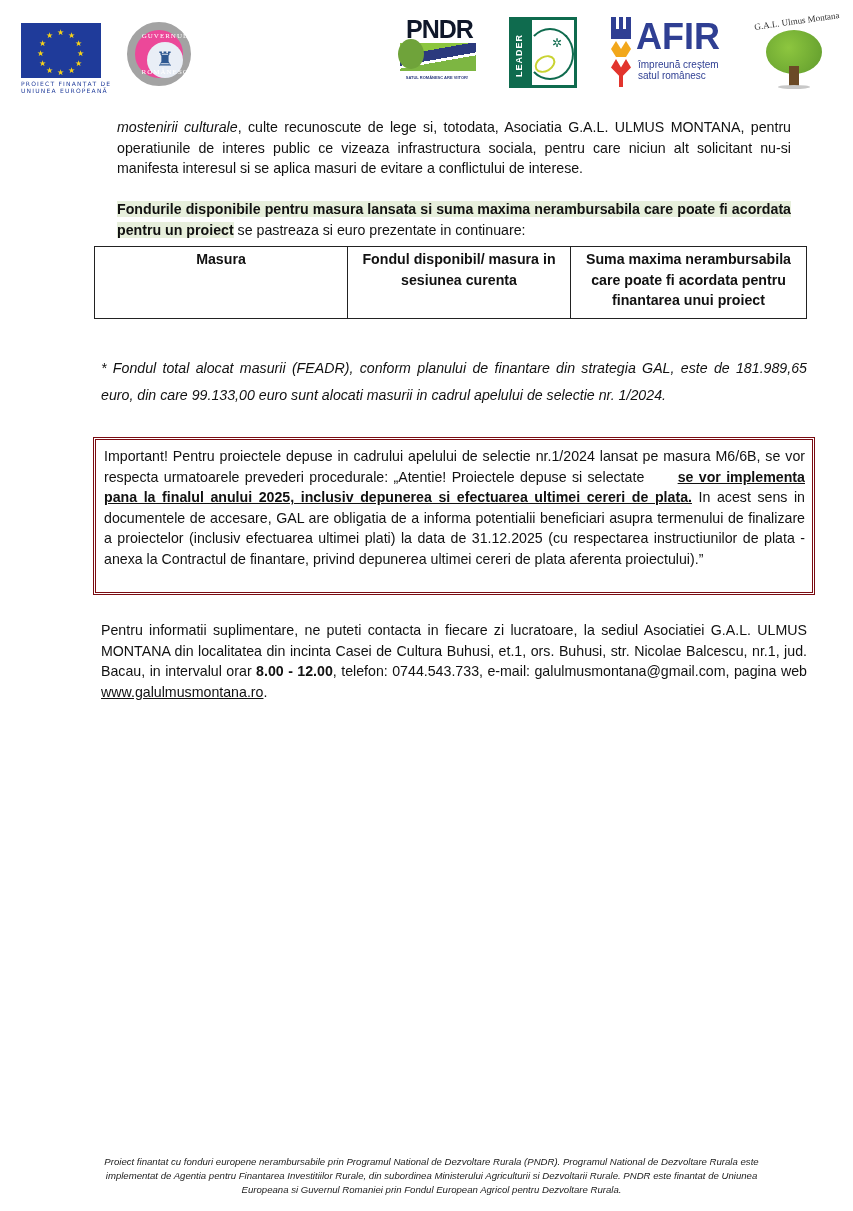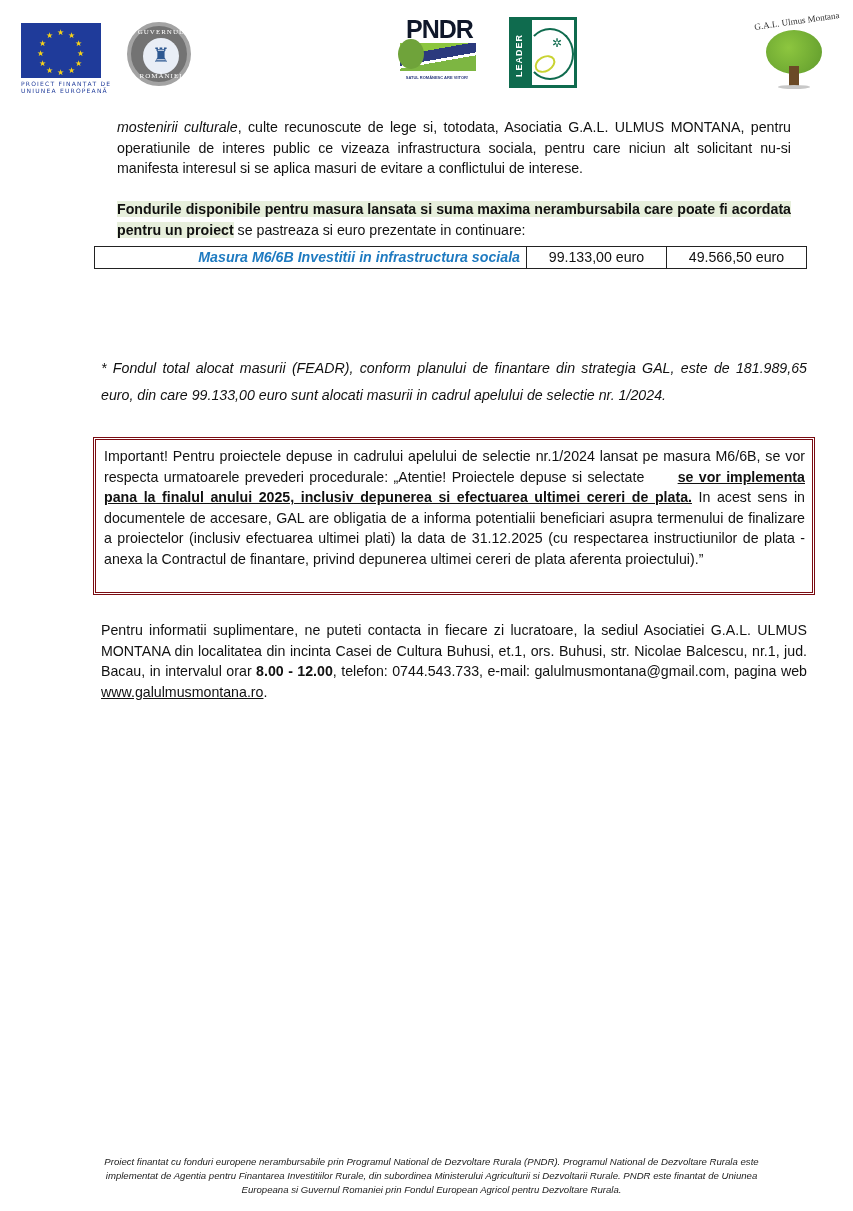--- a/index.html
+++ b/index.html
@@ -8,21 +8,21 @@
     font-family: "Liberation Sans", sans-serif; color: #111;
   }
   .header { position: absolute; left: 0; top: 0; width: 853px; height: 95px; }
   .logo { position: absolute; }
   
   .eu { left: 21px; top: 23px; width: 80px; height: 70px; }
   .eu .flag { width: 80px; height: 55px; background: #1f3b9a; position: relative; }
   .eu .star { position: absolute; color: #f6d21a; font-size: 8px; line-height: 8px; }
   .eu .cap { font-size: 6px; letter-spacing: 1.2px; color: #1f3b9a; line-height: 7px; margin-top: 2px; white-space: nowrap; font-family: "DejaVu Sans", sans-serif; }
   
-  .gov { left: 127px; top: 22px; width: 64px; height: 64px; border-radius: 50%; background: #737373; border: 4px solid #a3a3a3; box-sizing: border-box; }
+  .gov { left: 127px; top: 22px; width: 64px; height: 64px; border-radius: 50%; background: #ec4899; border: 8px solid #a3a3a3; box-sizing: border-box; }
   .gov .inner { position: absolute; left: 12px; top: 12px; width: 36px; height: 36px; border-radius: 50%; background: #e9eef6; }
   .gov .eagle { position: absolute; left: 0; top: 5px; width: 36px; text-align: center; color: #2e5891; font-size: 20px; line-height: 24px; }
   .gov .ring-top, .gov .ring-bot { position: absolute; left: 0; width: 60px; text-align: center; color: #fff; font-size: 7px; font-family: "Liberation Serif", serif; letter-spacing: 1px; }
   .gov .ring-top { top: 2px; } .gov .ring-bot { bottom: 2px; }
   .ministry { left: 204px; top: 36px; color: #6d6e71; font-family: "Liberation Serif", serif; font-size: 13px; line-height: 17px; letter-spacing: 0.4px; font-variant: small-caps; }
   
   .pndr { left: 396px; top: 17px; width: 82px; height: 72px; }
   .pndr .word { color: #0f172a; font-weight: bold; font-size: 25px; line-height: 24px; letter-spacing: -1px; position: absolute; left: 10px; top: 0; }
   .pndr .band { position: absolute; left: 4px; top: 26px; width: 76px; height: 28px; background: linear-gradient(170deg, #8cc63f 0 30%, #2b3a7e 30% 55%, #ffffff 55% 62%, #7db642 62%); }
   .pndr .tree { position: absolute; left: 2px; top: 22px; width: 26px; height: 30px; border-radius: 50%; background: #6fa33a; }
@@ -96,62 +96,74 @@
       <div>PROIECT FINANȚAT DE</div>
       <div>UNIUNEA EUROPEANĂ</div>
     </div>
   </div>
 
   <div class="logo gov">
     <div class="ring-top">GUVERNUL</div>
     <div class="inner">
         <div class="eagle">♜</div>
       </div>
-    <div class="ring-bot">ROMÂNIEI</div>
+    <div class="ring-bot">ROMÂNESC</div>
   </div>
 
 
   <div class="logo pndr">
     <div class="band"></div>
     <div class="tree"></div>
     <div class="word">PNDR</div>
     <div class="tag">SATUL ROMÂNESC ARE VIITOR!</div>
   </div>
 
   <div class="logo leader">
     <div class="left"></div>
     <div class="vt">LEADER</div>
     <div class="arc"></div>
     <div class="seed"></div>
     <div class="sprig">✲</div>
   </div>
 
+  <div class="logo afir">
+    <div class="mark">
+      <div class="m1"></div>
+        <div class="m2"></div>
+        <div class="m3"></div>
+    </div>
+    <div class="word">AFIR</div>
+    <div class="tag">
+      <div>împreună creștem</div>
+      <div>satul românesc</div>
+    </div>
+  </div>
 
   <div class="logo gal">
     <div class="arc-text">G.A.L. Ulmus Montana</div>
     <div class="crown"></div>
     <div class="trunk"></div>
     <div class="ground"></div>
   </div>
 </div>
 
 <div class="content p1">
   <p><span class="it">mostenirii culturale</span><span>, culte recunoscute de lege si, totodata, Asociatia G.A.L. ULMUS MONTANA, pentru operatiunile de interes public ce vizeaza infrastructura sociala, pentru care niciun alt solicitant nu-si manifesta interesul si se aplica masuri de evitare a conflictului de interese.</span></p>
 </div>
 
 <div class="content p2">
   <p><span class="hl">Fondurile disponibile pentru masura lansata si suma maxima nerambursabila care poate fi acordata pentru un proiect</span><span> se pastreaza si euro prezentate in continuare:</span></p>
 </div>
 
 <table class="funds">
   <tbody>
-  <tr>
-    <td class="measure"><span>Masura M6/6B Investitii in infrastructura sociala</span></td>
-    <td>99.133,00 euro</td>
-    <td>49.566,50 euro</td>
+      <tr>
+    <th class="th1">Masura</th>
+    <th class="th2">Fondul disponibil/ masura in sesiunea curenta</th>
+    <th>Suma maxima nerambursabila care poate fi acordata pentru finantarea unui proiect</th>
   </tr>
 </tbody>
   </table>
 
 <div class="note">* Fondul total alocat masurii (FEADR), conform planului de finantare din strategia GAL, este de 181.989,65 euro, din care 99.133,00 euro sunt alocati masurii in cadrul apelului de selectie nr. 1/2024.</div>
 
 <div class="important">
   <span>Important! Pentru proiectele depuse in cadrului apelului de selectie nr.1/2024 lansat pe masura M6/6B, se vor respecta urmatoarele prevederi procedurale: „Atentie! Proiectele depuse si selectate </span><span class="uline">se vor implementa pana la finalul anului 2025, inclusiv depunerea si efectuarea ultimei cereri de plata.</span><span> In acest sens in documentele de accesare, GAL are obligatia de a informa potentialii beneficiari asupra termenului de finalizare a proiectelor (inclusiv efectuarea ultimei plati) la data de 31.12.2025 (cu respectarea instructiunilor de plata - anexa la Contractul de finantare, privind depunerea ultimei cereri de plata aferenta proiectului).”</span>
 </div>
 

